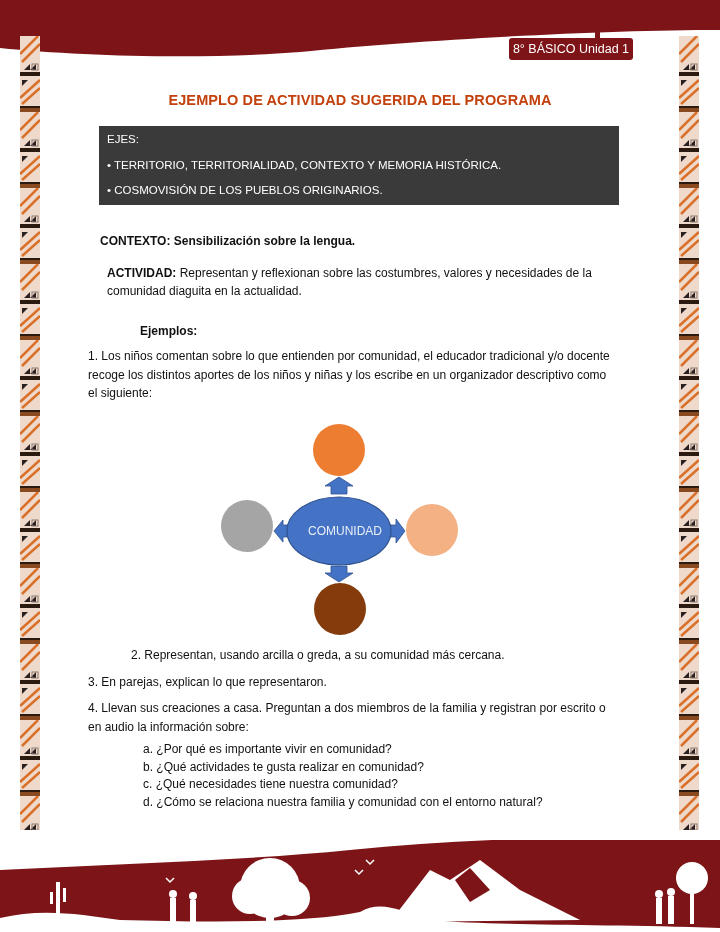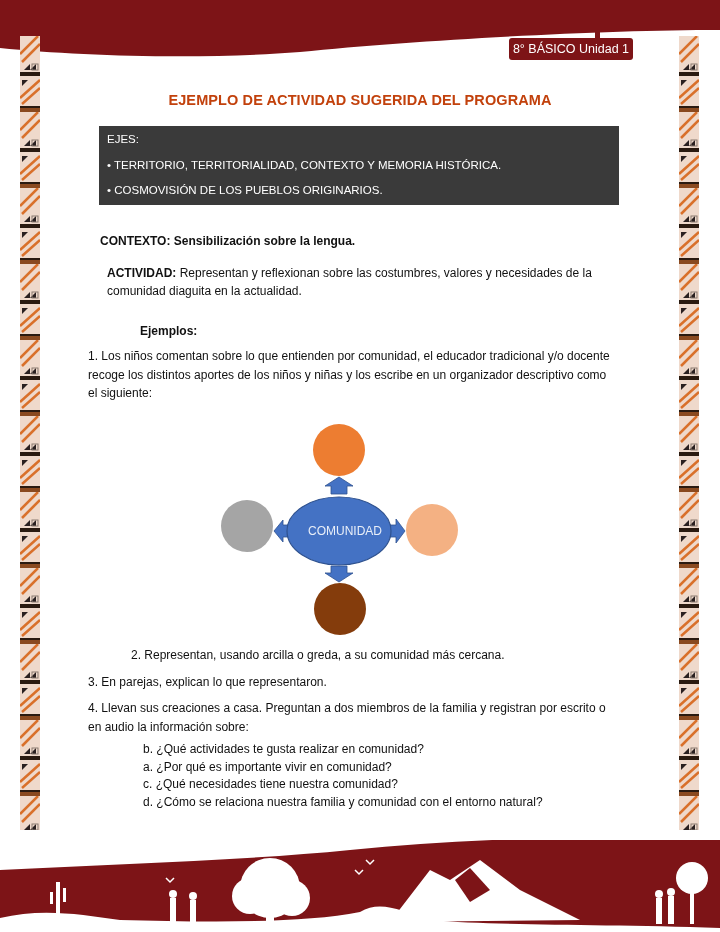--- a/index.html
+++ b/index.html
@@ -86,22 +86,22 @@
   <polygon points="174,105 181,105 181,99 190,111 181,123 181,117 174,117" fill="#4472c4" stroke="#2f528f" stroke-width="0.8"></polygon>
   <ellipse cx="124" cy="111" rx="52" ry="34" fill="#4472c4" stroke="#2f528f" stroke-width="1.2"></ellipse>
 </svg>
 <div style="position:absolute; left:289px; top:524px; width:112px; text-align:center; color:#e8eef8; font-size:12px;">COMUNIDAD</div>
 
 <div class="para" style="top:646px;margin-left:43px;">2. Representan, usando arcilla o greda, a su comunidad más cercana.</div>
 <div class="para" style="top:673px;">3. En parejas, explican lo que representaron.</div>
 <div class="para" style="top:699px;">4. Llevan sus creaciones a casa. Preguntan a dos miembros de la familia y registran por escrito o en audio la información sobre:</div>
 
 <div class="subitems">
+  <div>a. ¿Por qué es importante vivir en comunidad?</div>
   <div>b. ¿Qué actividades te gusta realizar en comunidad?</div>
-  <div>a. ¿Por qué es importante vivir en comunidad?</div>
   <div>c. ¿Qué necesidades tiene nuestra comunidad?</div>
   <div>d. ¿Cómo se relaciona nuestra familia y comunidad con el entorno natural?</div>
 </div>
 
 <svg class="bottom-band" viewBox="0 0 720 92" preserveAspectRatio="none">
   <path d="M0,30 C120,24 250,20 350,10 C470,-2 600,-4 720,-6 V92 H0 Z" fill="#7d1417"></path>
 
   <path d="M0,92 V78 C40,68 80,74 120,80 C200,82 300,84 360,72 C380,60 400,70 430,80 C500,86 600,84 720,88 V92 Z" fill="#ffffff"></path>
 
   <rect x="56" y="42" width="4" height="36" fill="#fff"></rect>

